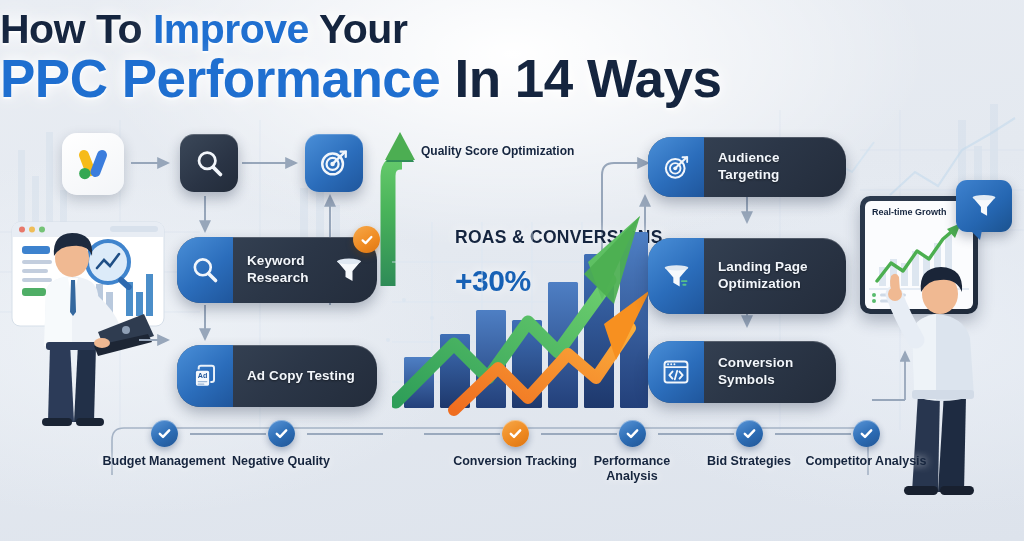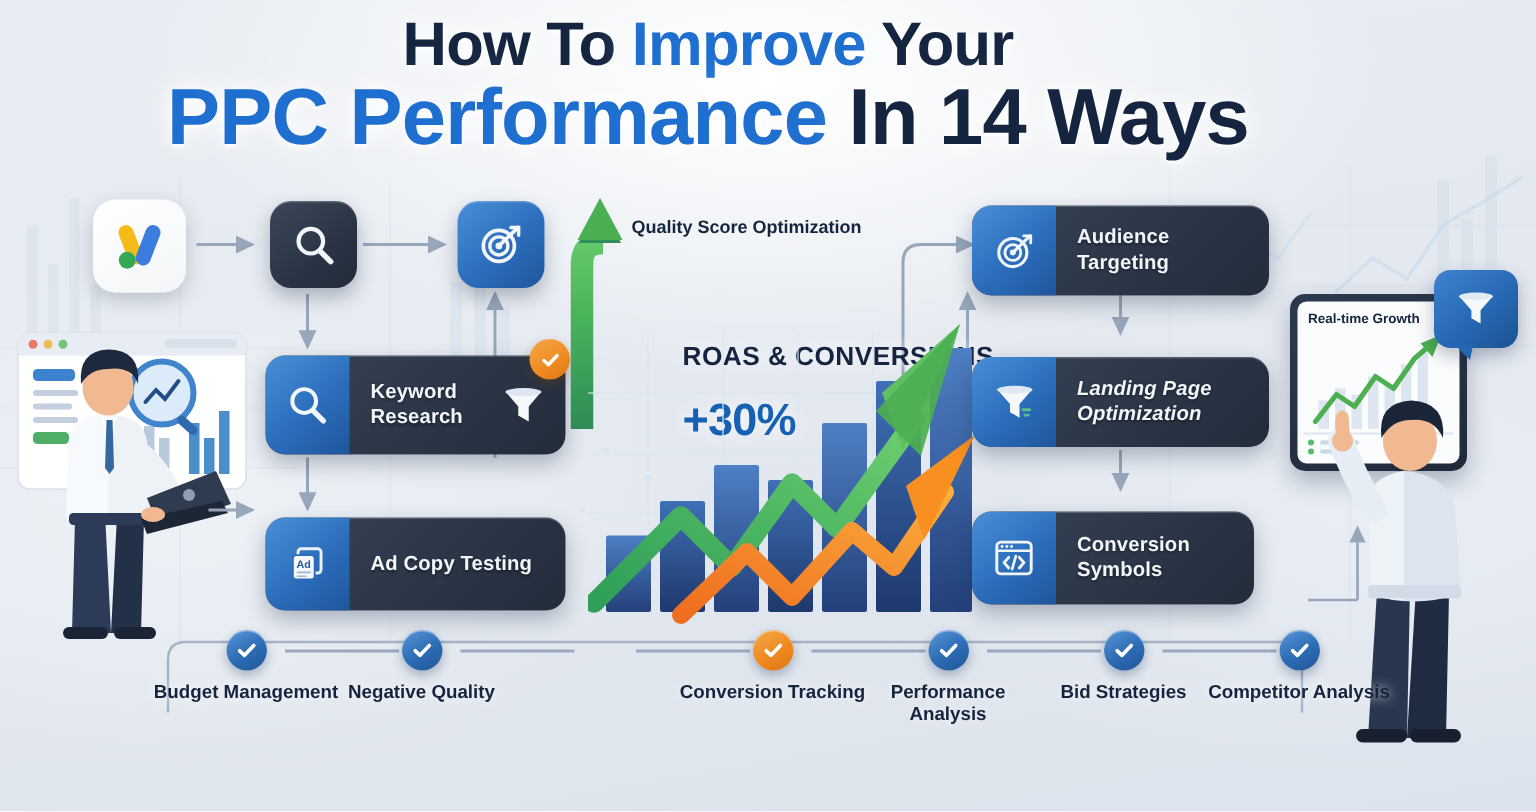--- a/index.html
+++ b/index.html
@@ -15,32 +15,32 @@
       radial-gradient(ellipse 500px 260px at 90% 62%, #e9eef5 0%, rgba(233,238,245,0) 70%),
       linear-gradient(170deg, #e9edf3 0%, #e4e9f0 45%, #dde3ec 100%);
     overflow: hidden;
   }
   
   .wallpaper { position: absolute; inset: 0; opacity: .5; pointer-events: none; }
 
   
   #title-block {
     position: absolute; left: 0; top: 8px; width: 944px;
-    text-align: center; line-height: 1.06;
+    line-height: 1.06;
     text-shadow: 0 0 26px #ffffff, 0 0 12px #ffffff, 0 2px 2px rgba(255,255,255,.9);
   }
   .title-line { font-size: 41px; font-weight: 700; letter-spacing: -.5px; white-space: nowrap; }
   .t-dark { color: #15253f; }
   .t-blue { color: #1f6fd0; }
   #title-line-2 { font-size: 53px; }
 
   
   .card {
     position: absolute; display: flex; align-items: center;
-    border-radius: 13px;
+    border-radius: 23px;
     background: linear-gradient(135deg, #394658 0%, #2b3647 55%, #232c3b 100%);
     box-shadow: 0 6px 14px rgba(25,40,65,.30), 0 1px 0 rgba(255,255,255,.18) inset;
     overflow: hidden;
   }
   .card .tile {
     width: 56px; height: 100%; flex: 0 0 56px;
     display: flex; align-items: center; justify-content: center;
     background: linear-gradient(140deg, #4a8fd8 0%, #2b6dbb 55%, #1f569c 100%);
     border-radius: 13px 0 0 13px;
   }
@@ -358,21 +358,21 @@
         <circle cx="15.5" cy="18" r="11" fill="none" stroke="#f2f6fb" stroke-width="2.4"></circle>
         <circle cx="15.5" cy="18" r="6.2" fill="none" stroke="#f2f6fb" stroke-width="2.2"></circle>
         <circle cx="15.5" cy="18" r="2.3" fill="#f2f6fb"></circle>
         <path d="M15.5 18 L29 5" stroke="#f2f6fb" stroke-width="2.4" stroke-linecap="round"></path>
         <path d="M24 5 H29.5 V10.5" fill="none" stroke="#f2f6fb" stroke-width="2.2" stroke-linecap="round"></path>
       </svg>
     </div>
     <div class="cap">Audience Targeting</div>
   </div>
 
-  <div class="card" style="left:648px;top:238px;width:198px;height:60px;font-style:italic;">
+  <div class="card" style="left:648px;top:238px;width:198px;height:76px;">
     <div class="tile">
       <svg viewBox="0 0 32 32" style="width:29px;height:29px;">
         <path d="M3 6 H29 L19.5 17 V27 L12.5 23 V17 Z" fill="#f6f9fc"></path>
         <ellipse cx="16" cy="6.4" rx="13" ry="2.9" fill="#dfe8f2"></ellipse>
         <g fill="#57c08a">
             <rect x="21" y="20" width="7" height="2.2" rx="1"></rect>
           <rect x="22.5" y="24" width="4.5" height="2.2" rx="1"></rect>
           </g>
       </svg>
     </div>

